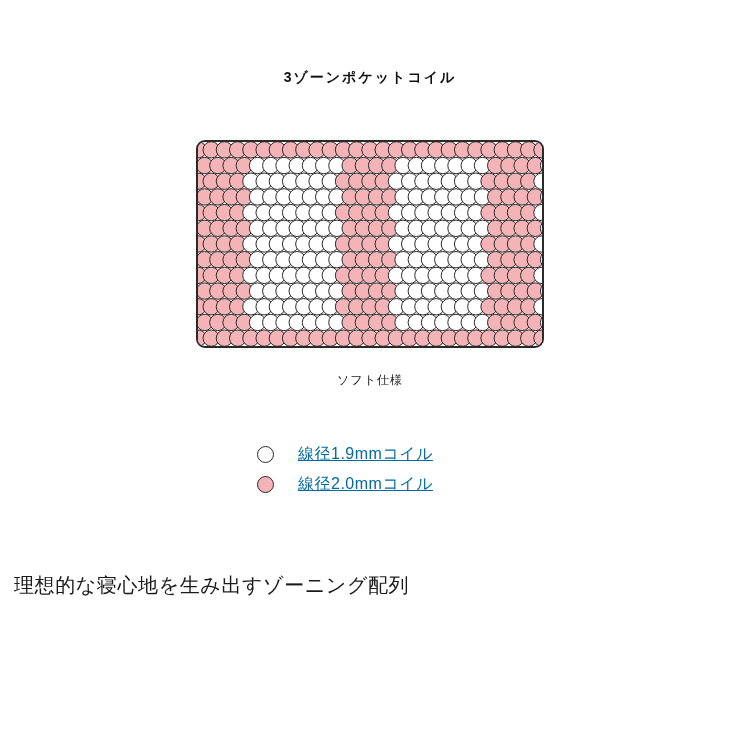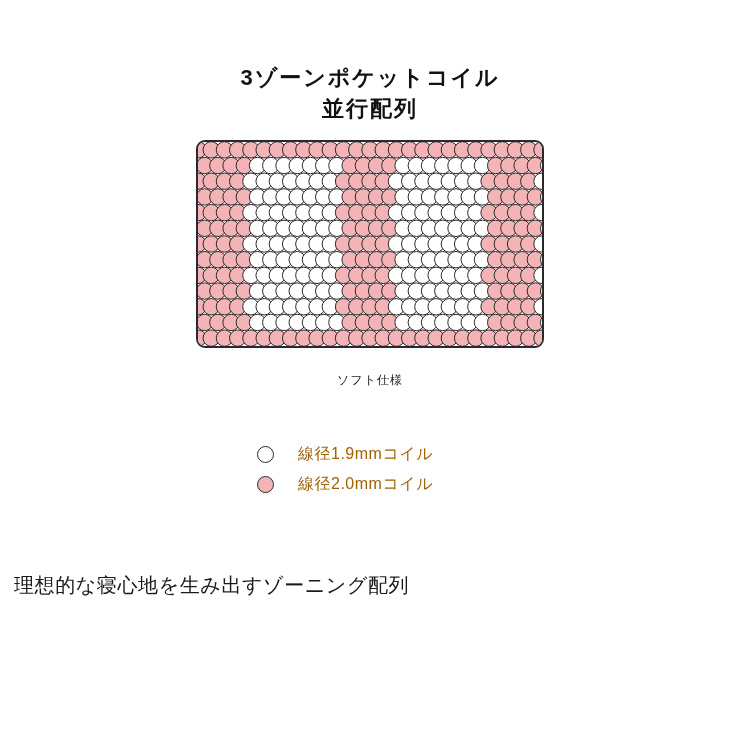--- a/index.html
+++ b/index.html
@@ -22,21 +22,21 @@
 
   
   .title-block {
     position: absolute;
     top: 62px;
     left: 0;
     width: 740px;
     text-align: center;
   }
   .title-line {
-    font-size: 22px;
+    font-size: 14px;
     font-weight: bold;
     letter-spacing: 2px;
     line-height: 31px;
     color: #111111;
   }
 
   
   .diagram-wrap {
     position: absolute;
     left: 196px;
@@ -92,23 +92,24 @@
     width: 17px;
     height: 17px;
     border-radius: 50%;
     border: 1.6px solid #2a2a2a;
     box-sizing: border-box;
     flex: 0 0 auto;
     margin-right: 24px;
   }
   .legend-label {
     font-size: 16px;
-    color: #a16207;
+    color: #0369a1;
     letter-spacing: 0.5px;
     white-space: nowrap;
+    text-decoration: underline;
   }
 
   
   .bottom-block {
     position: absolute;
     left: 14px;
     top: 572px;
     width: 712px;
   }
   .bottom-heading {
@@ -125,21 +126,20 @@
     width: 708px;
   }
 </style>
 </head>
 <body>
 
 <div class="page">
 
   <div class="title-block">
     <div class="title-line">3ゾーンポケットコイル</div>
-    <div class="title-line">並行配列</div>
   </div>
 
   <div class="diagram-wrap">
     <div class="mattress">
       <svg class="coil-canvas" id="coil-svg" width="344" height="204" viewBox="0 0 344 204">
           <circle cx="0.00" cy="7.85" r="8.20" fill="#f4b3b6" stroke="#2a2a2a" stroke-width="1"></circle>
           <circle cx="13.23" cy="7.85" r="8.20" fill="#f4b3b6" stroke="#2a2a2a" stroke-width="1"></circle>
           <circle cx="26.46" cy="7.85" r="8.20" fill="#f4b3b6" stroke="#2a2a2a" stroke-width="1"></circle>
           <circle cx="39.69" cy="7.85" r="8.20" fill="#f4b3b6" stroke="#2a2a2a" stroke-width="1"></circle>
           <circle cx="52.92" cy="7.85" r="8.20" fill="#f4b3b6" stroke="#2a2a2a" stroke-width="1"></circle>

